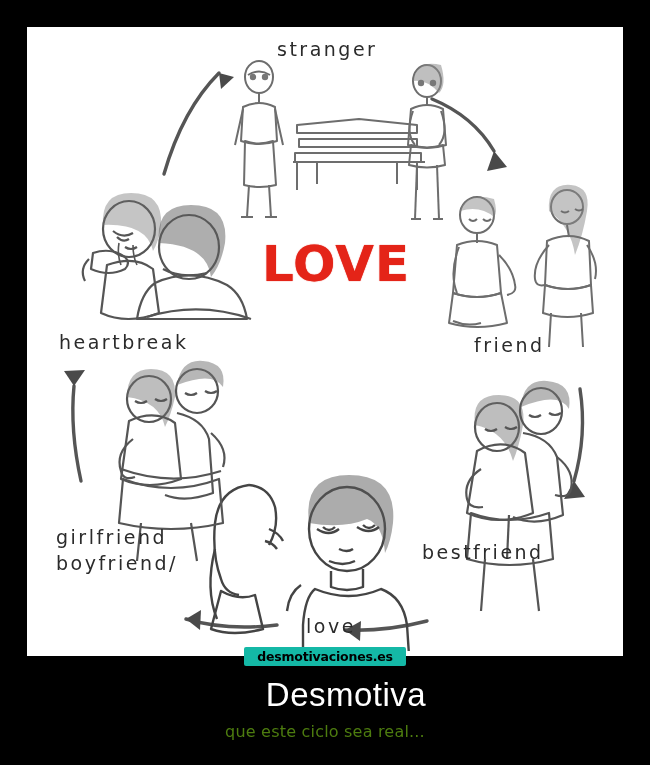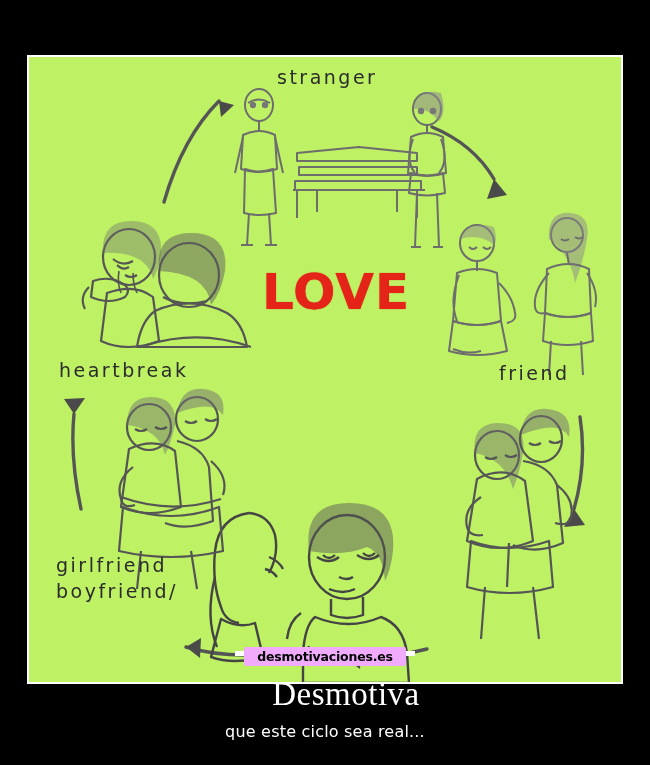--- a/index.html
+++ b/index.html
@@ -11,42 +11,41 @@
   #poster{
     position:absolute;inset:0;
     background:#000;
   }
   
   #frame{
     position:absolute;
     left:27px;top:27px;
     width:596px;height:629px;
     border:2px solid #ffffff;
-    background:#bef264;
+    background:#ffffff;
     box-sizing:border-box;
     overflow:hidden;
-    margin-top:28px;
   }
   #canvas{position:absolute;inset:0;}
   #canvas svg{display:block;width:100%;height:100%;}
 
   
   .stage-label{
     position:absolute;
     font-family:"DejaVu Sans",sans-serif;
     color:#2b2b2b;
     font-size:19px;
     letter-spacing:2.5px;
     white-space:nowrap;
     line-height:1.25;
   }
   .stage-label.two-line{line-height:1.35;}
 
   #lbl-stranger{left:248px;top:9px;}
-  #lbl-friend{left:470px;top:305px;}
+  #lbl-friend{left:445px;top:305px;}
   #lbl-bestfriend{left:393px;top:512px;}
   #lbl-love{left:277px;top:586px;}
   #lbl-bfgf{left:27px;top:496px;}
   #lbl-heartbreak{left:30px;top:302px;}
 
   
   #love-cycle{
     position:absolute;
     left:192px;top:199px;
     width:230px;
@@ -63,21 +62,21 @@
 
   
   #watermark{
     position:absolute;
     left:0;right:0;
     top:645px;
     height:22px;
     display:flex;align-items:center;justify-content:center;
   }
   #watermark .badge{
-    background:#f0abfc;
+    background:#14b8a6;
     color:#000000;
     font-family:"DejaVu Sans",sans-serif;
     font-weight:bold;
     font-size:12.5px;
     letter-spacing:-0.2px;
     padding:2px 13px;
     border-radius:2px;
     position:relative;
   }
   #watermark .badge:before,
@@ -90,30 +89,30 @@
     transform:translateY(-5px);
   }
   #watermark .badge:before{left:-9px;border-left:0;}
   #watermark .badge:after{right:-9px;}
 
   
   #caption-title{
     position:absolute;left:0;right:0;top:676px;
     text-align:center;
     color:#ffffff;
-    font-family:Liberation Serif, serif;
+    font-family:Liberation Sans, sans-serif;
     font-size:33px;
     font-weight:normal;
     letter-spacing:0.5px;
     margin-left:42px;
   }
   #caption-sub{
     position:absolute;left:0;right:0;top:722px;
     text-align:center;
-    color:#ffffff;
+    color:#4d7c0f;
     font-family:"DejaVu Sans",sans-serif;
     font-size:16px;
     letter-spacing:0.2px;
   }
 </style>
 </head>
 <body>
 
 <div id="poster">
 
@@ -283,20 +282,21 @@
           <path d="M118,288 q52,-16 104,2"></path>
         </g>
 
       </svg>
     </div>
 
     <div class="stage-label" id="lbl-stranger">stranger</div>
 
     <div class="stage-label" id="lbl-friend">friend</div>
 
+    <div class="stage-label" id="lbl-bestfriend">bestfriend</div>
 
     <div class="stage-label" id="lbl-love">love</div>
 
     <div class="stage-label two-line" id="lbl-bfgf">
       <div>girlfriend</div>
       <div>boyfriend/</div>
     </div>
 
     <div class="stage-label" id="lbl-heartbreak">heartbreak</div>
 

